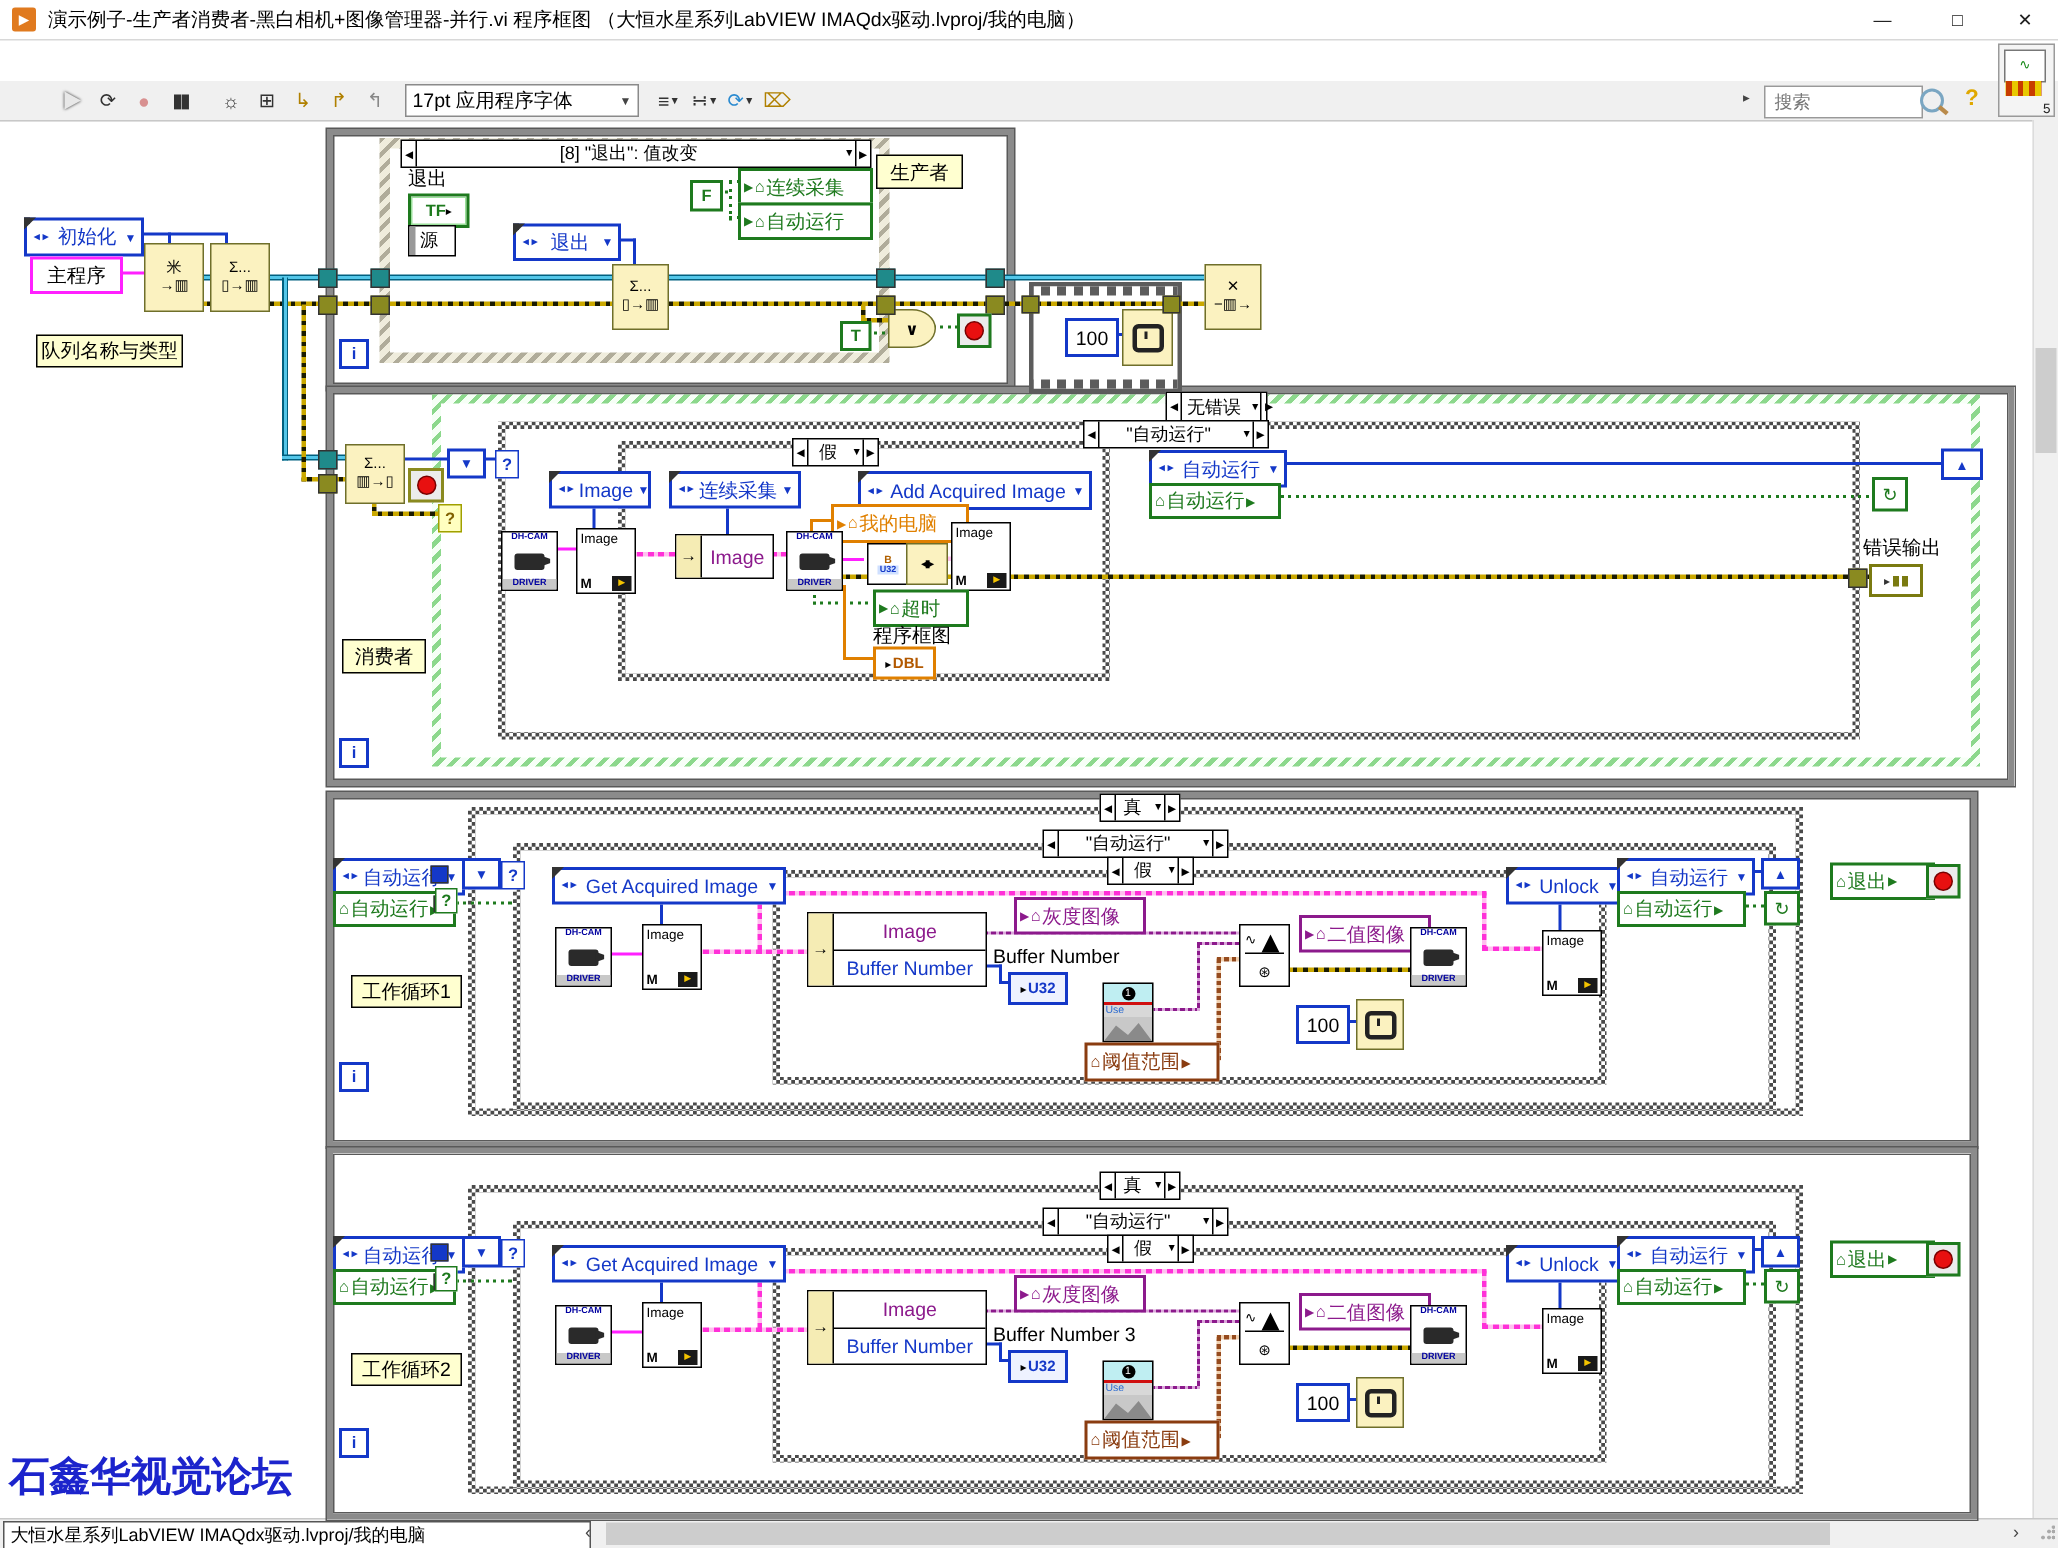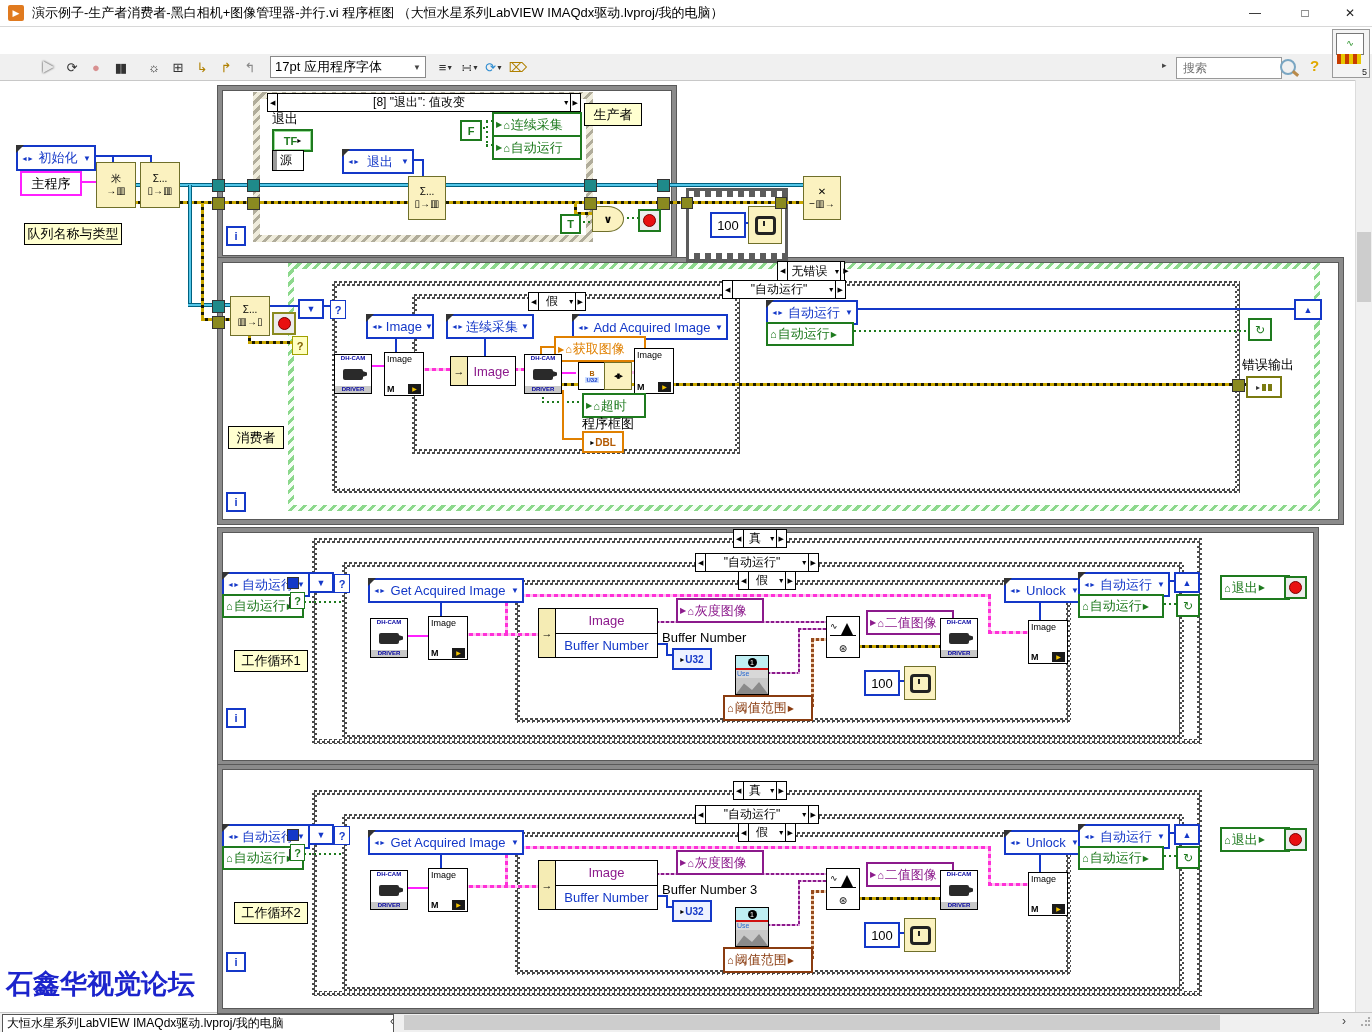--- a/index.html
+++ b/index.html
@@ -501,21 +501,21 @@
       <span class="dd">▼</span>
     </div>
     <div class="enum" style="left:572px;top:314px;width:146px;height:22px">
       <span class="h">◄►</span>
       <span class="t">Add Acquired Image</span>
       <span class="dd">▼</span>
     </div>
     <div class="pn o" style="left:554px;top:336px;width:84px;height:22px">
       <span class="ar">▶</span>
         <span class="hs">⌂</span>
-        <span>获取图像</span>
+        <span>我的电脑</span>
     </div>
     <div class="cam" style="left:334px;top:354px;width:36px;height:38px">
       <span class="tx">DH-CAM</span>
       <span class="body"></span>
       <span class="tx bx">DRIVER</span>
     </div>
     <div class="imgm" style="left:384px;top:352px;width:34px;height:40px">
       <span>Image</span>
       <span class="r">
           <b>M</b>

